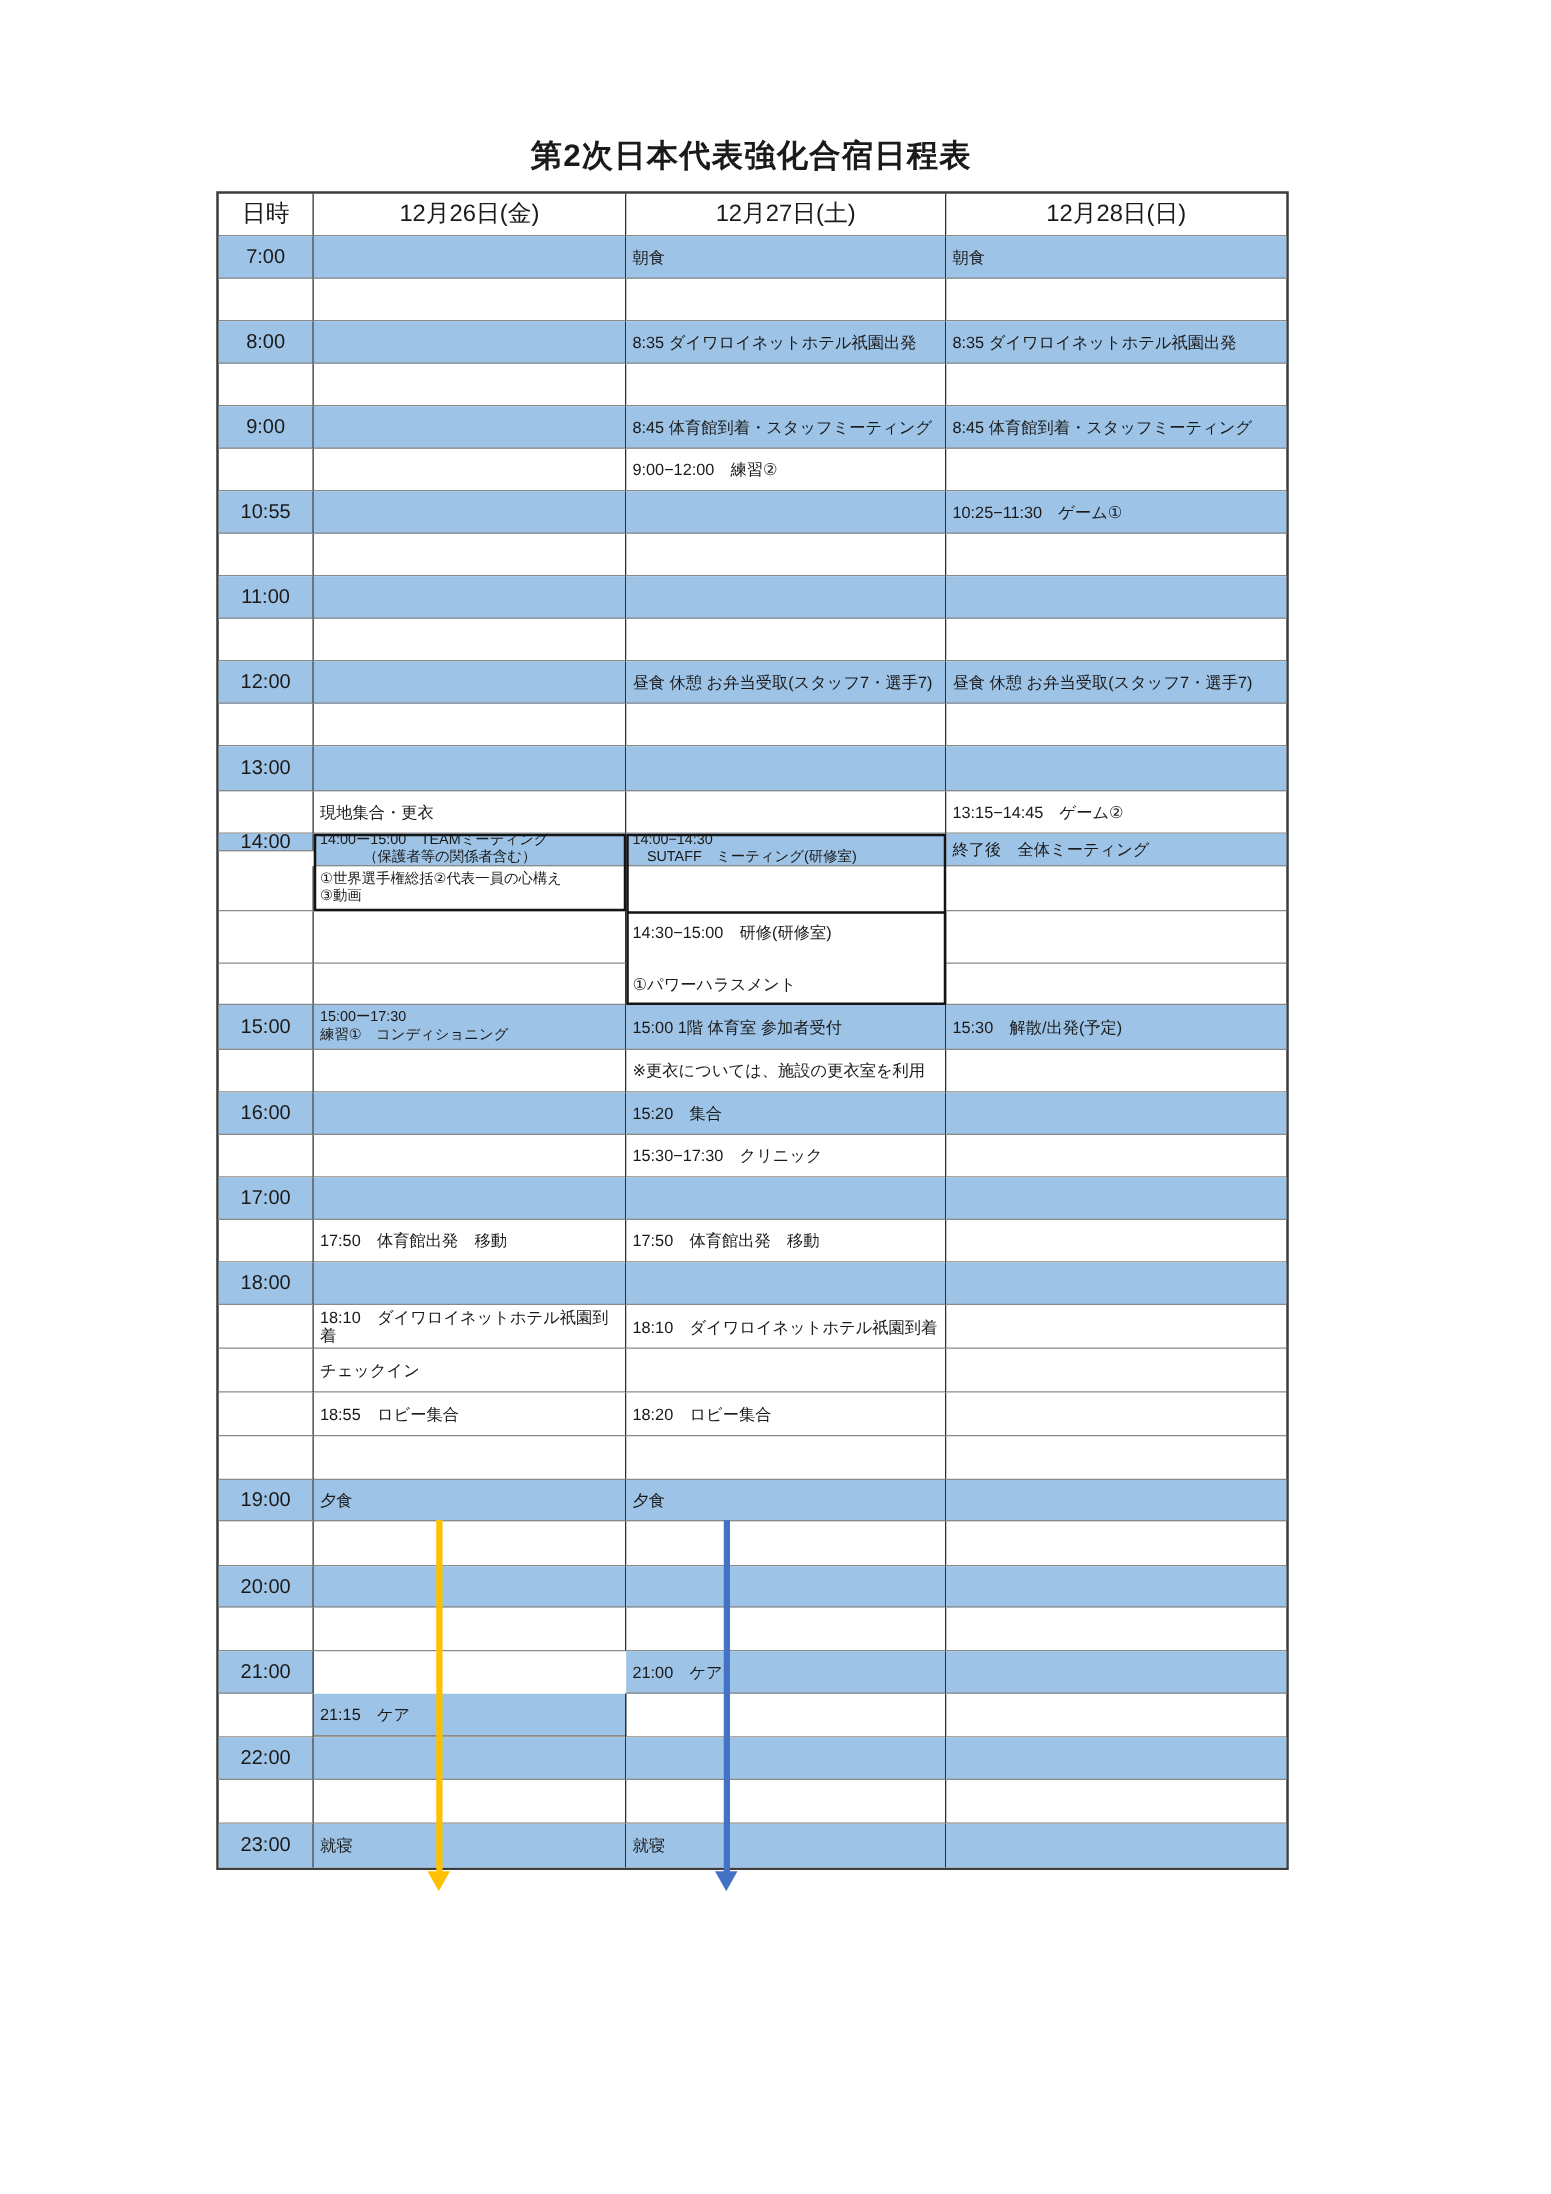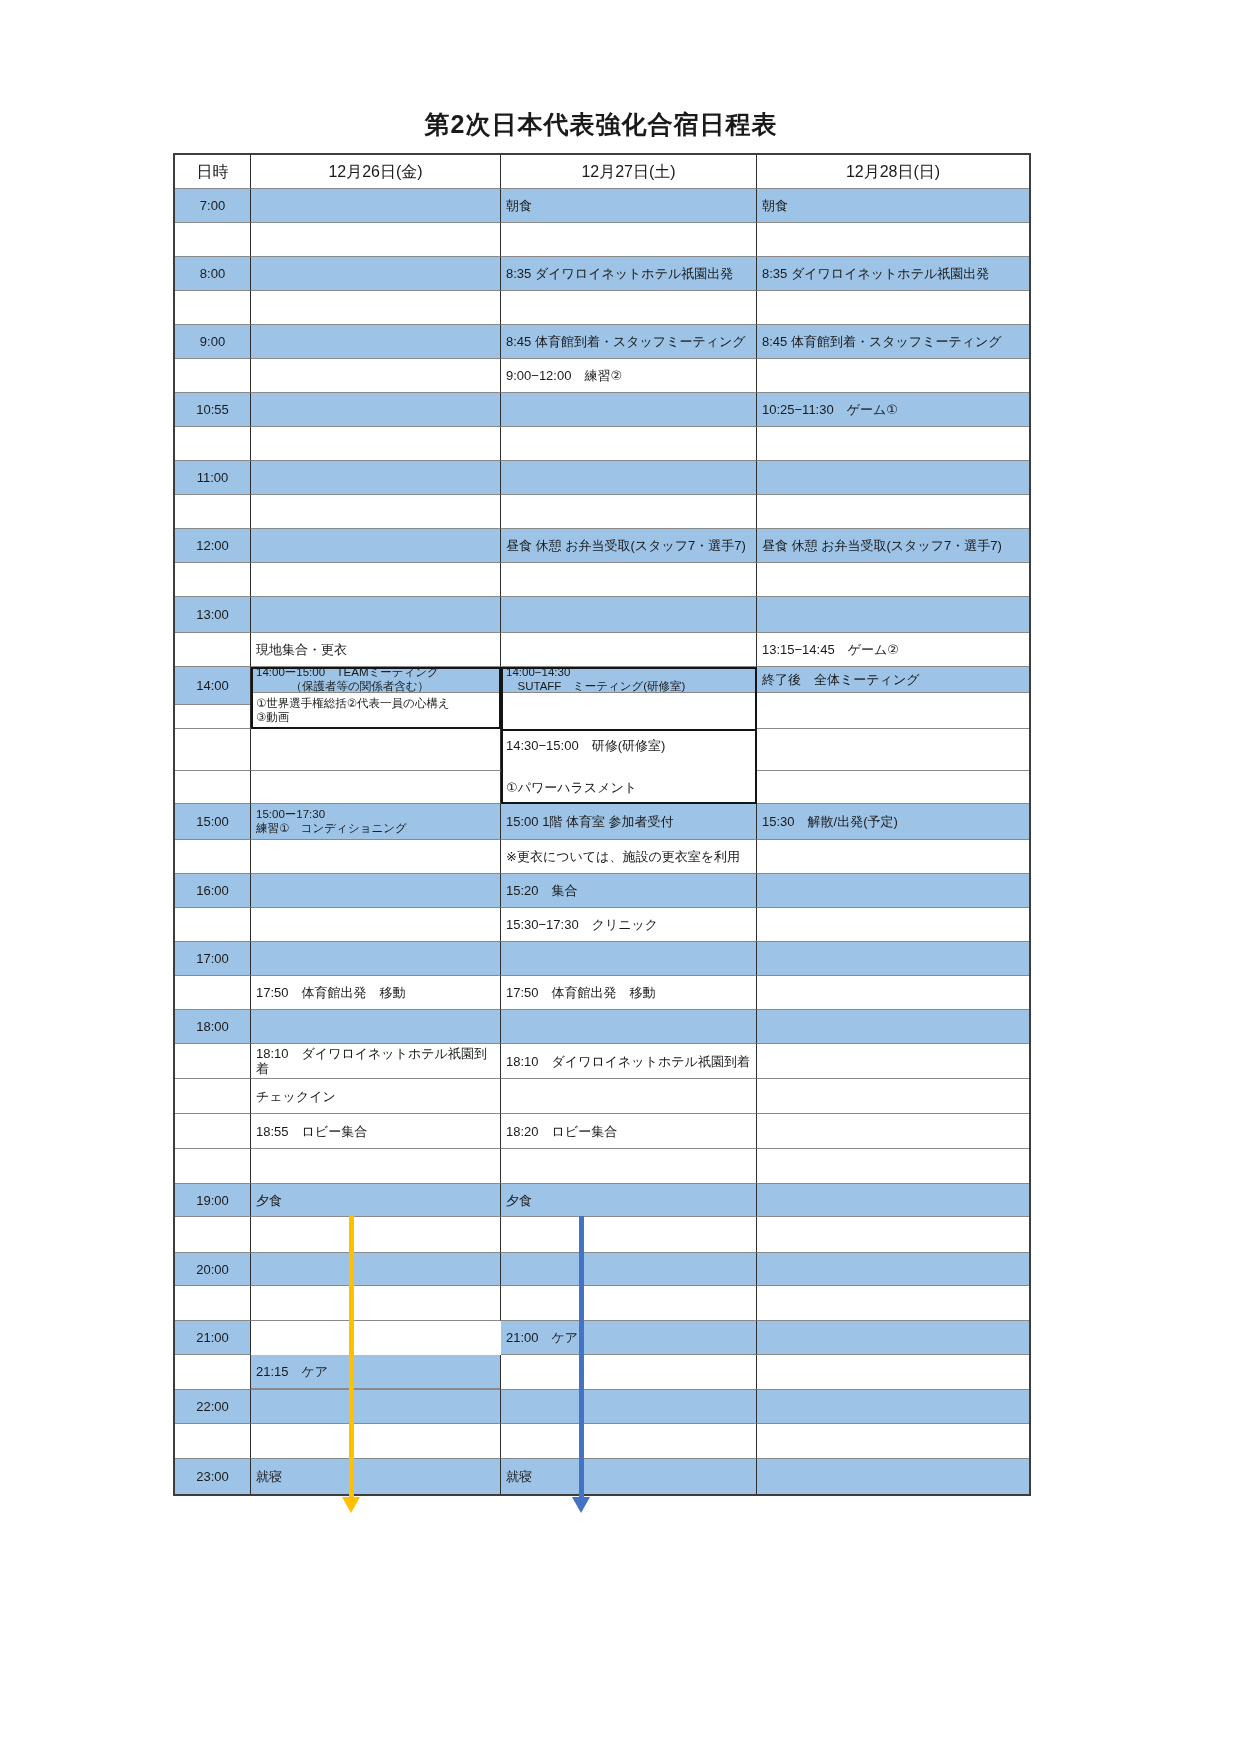--- a/index.html
+++ b/index.html
@@ -19,22 +19,22 @@
   .cell{
     position:absolute;box-sizing:border-box;
     border-right:1.5px solid #2e2e2e;border-bottom:1.5px solid #8a8a8a;
     display:flex;align-items:center;
     font-size:13px;line-height:15px;
     padding:1px 4px 1px 5px;white-space:pre-line;overflow:hidden;
   }
   .cell.lastcol{border-right:none;}
   .cell.lastrow{border-bottom:none;}
   .cell.blue{background:#9DC3E6;}
-  .cell.head{justify-content:center;text-align:center;font-size:16px;padding:1px 2px;}
-  .cell.time{justify-content:center;text-align:center;font-size:13px;padding:1px 2px;}
+  .cell.head{justify-content:center;text-align:center;font-size:19px;padding:1px 2px;}
+  .cell.time{justify-content:center;text-align:center;font-size:16px;padding:1px 2px;}
   .cell.small{font-size:11.5px;line-height:13.5px;}
   .cell.topalign{align-items:flex-start;padding-top:6px;line-height:21px;}
   .block{
     position:absolute;box-sizing:border-box;border:2px solid #141414;pointer-events:none;
   }
   .block .divider{
     position:absolute;left:-1px;right:-1px;height:2px;background:#141414;
   }
   .arrow{position:absolute;}
   .arrow .shaft{position:absolute;top:0;}
@@ -102,21 +102,21 @@
     <div class="cell " style="left: 326px; top: 408px; width: 256px; height: 34px;"></div>
     <div class="cell  lastcol" style="left: 582px; top: 408px; width: 272px; height: 34px;"></div>
     <div class="cell time blue" style="left: 0px; top: 442px; width: 76px; height: 36px;">13:00</div>
     <div class="cell  blue" style="left: 76px; top: 442px; width: 250px; height: 36px;"></div>
     <div class="cell  blue" style="left: 326px; top: 442px; width: 256px; height: 36px;"></div>
     <div class="cell  blue lastcol" style="left: 582px; top: 442px; width: 272px; height: 36px;"></div>
     <div class="cell time" style="left: 0px; top: 478px; width: 76px; height: 34px;"></div>
     <div class="cell " style="left: 76px; top: 478px; width: 250px; height: 34px;">現地集合・更衣</div>
     <div class="cell " style="left: 326px; top: 478px; width: 256px; height: 34px;"></div>
     <div class="cell  lastcol" style="left: 582px; top: 478px; width: 272px; height: 34px;">13:15−14:45　ゲーム②</div>
-    <div class="cell time blue" style="left: 0px; top: 512px; width: 76px; height: 38px;">14:00</div>
+    <div class="cell time blue" style="left: 0px; top: 512px; width: 76px; height: 14px;">14:00</div>
     <div class="cell  blue small" style="left: 76px; top: 512px; width: 250px; height: 26px;">14:00ー15:00　TEAMミーティング
 　　　（保護者等の関係者含む）</div>
     <div class="cell  blue small" style="left: 326px; top: 512px; width: 256px; height: 26px;">14:00−14:30
 　SUTAFF　ミーティング(研修室)</div>
     <div class="cell  blue lastcol" style="left: 582px; top: 512px; width: 272px; height: 26px;">終了後　全体ミーティング</div>
     <div class="cell time" style="left: 0px; top: 538px; width: 76px; height: 36px;"></div>
     <div class="cell  small" style="left: 76px; top: 538px; width: 250px; height: 36px;">①世界選手権総括②代表一員の心構え
 ③動画</div>
     <div class="cell  lastcol" style="left: 582px; top: 538px; width: 272px; height: 36px;"></div>
     <div class="cell time" style="left: 0px; top: 574px; width: 76px; height: 42px;"></div>

